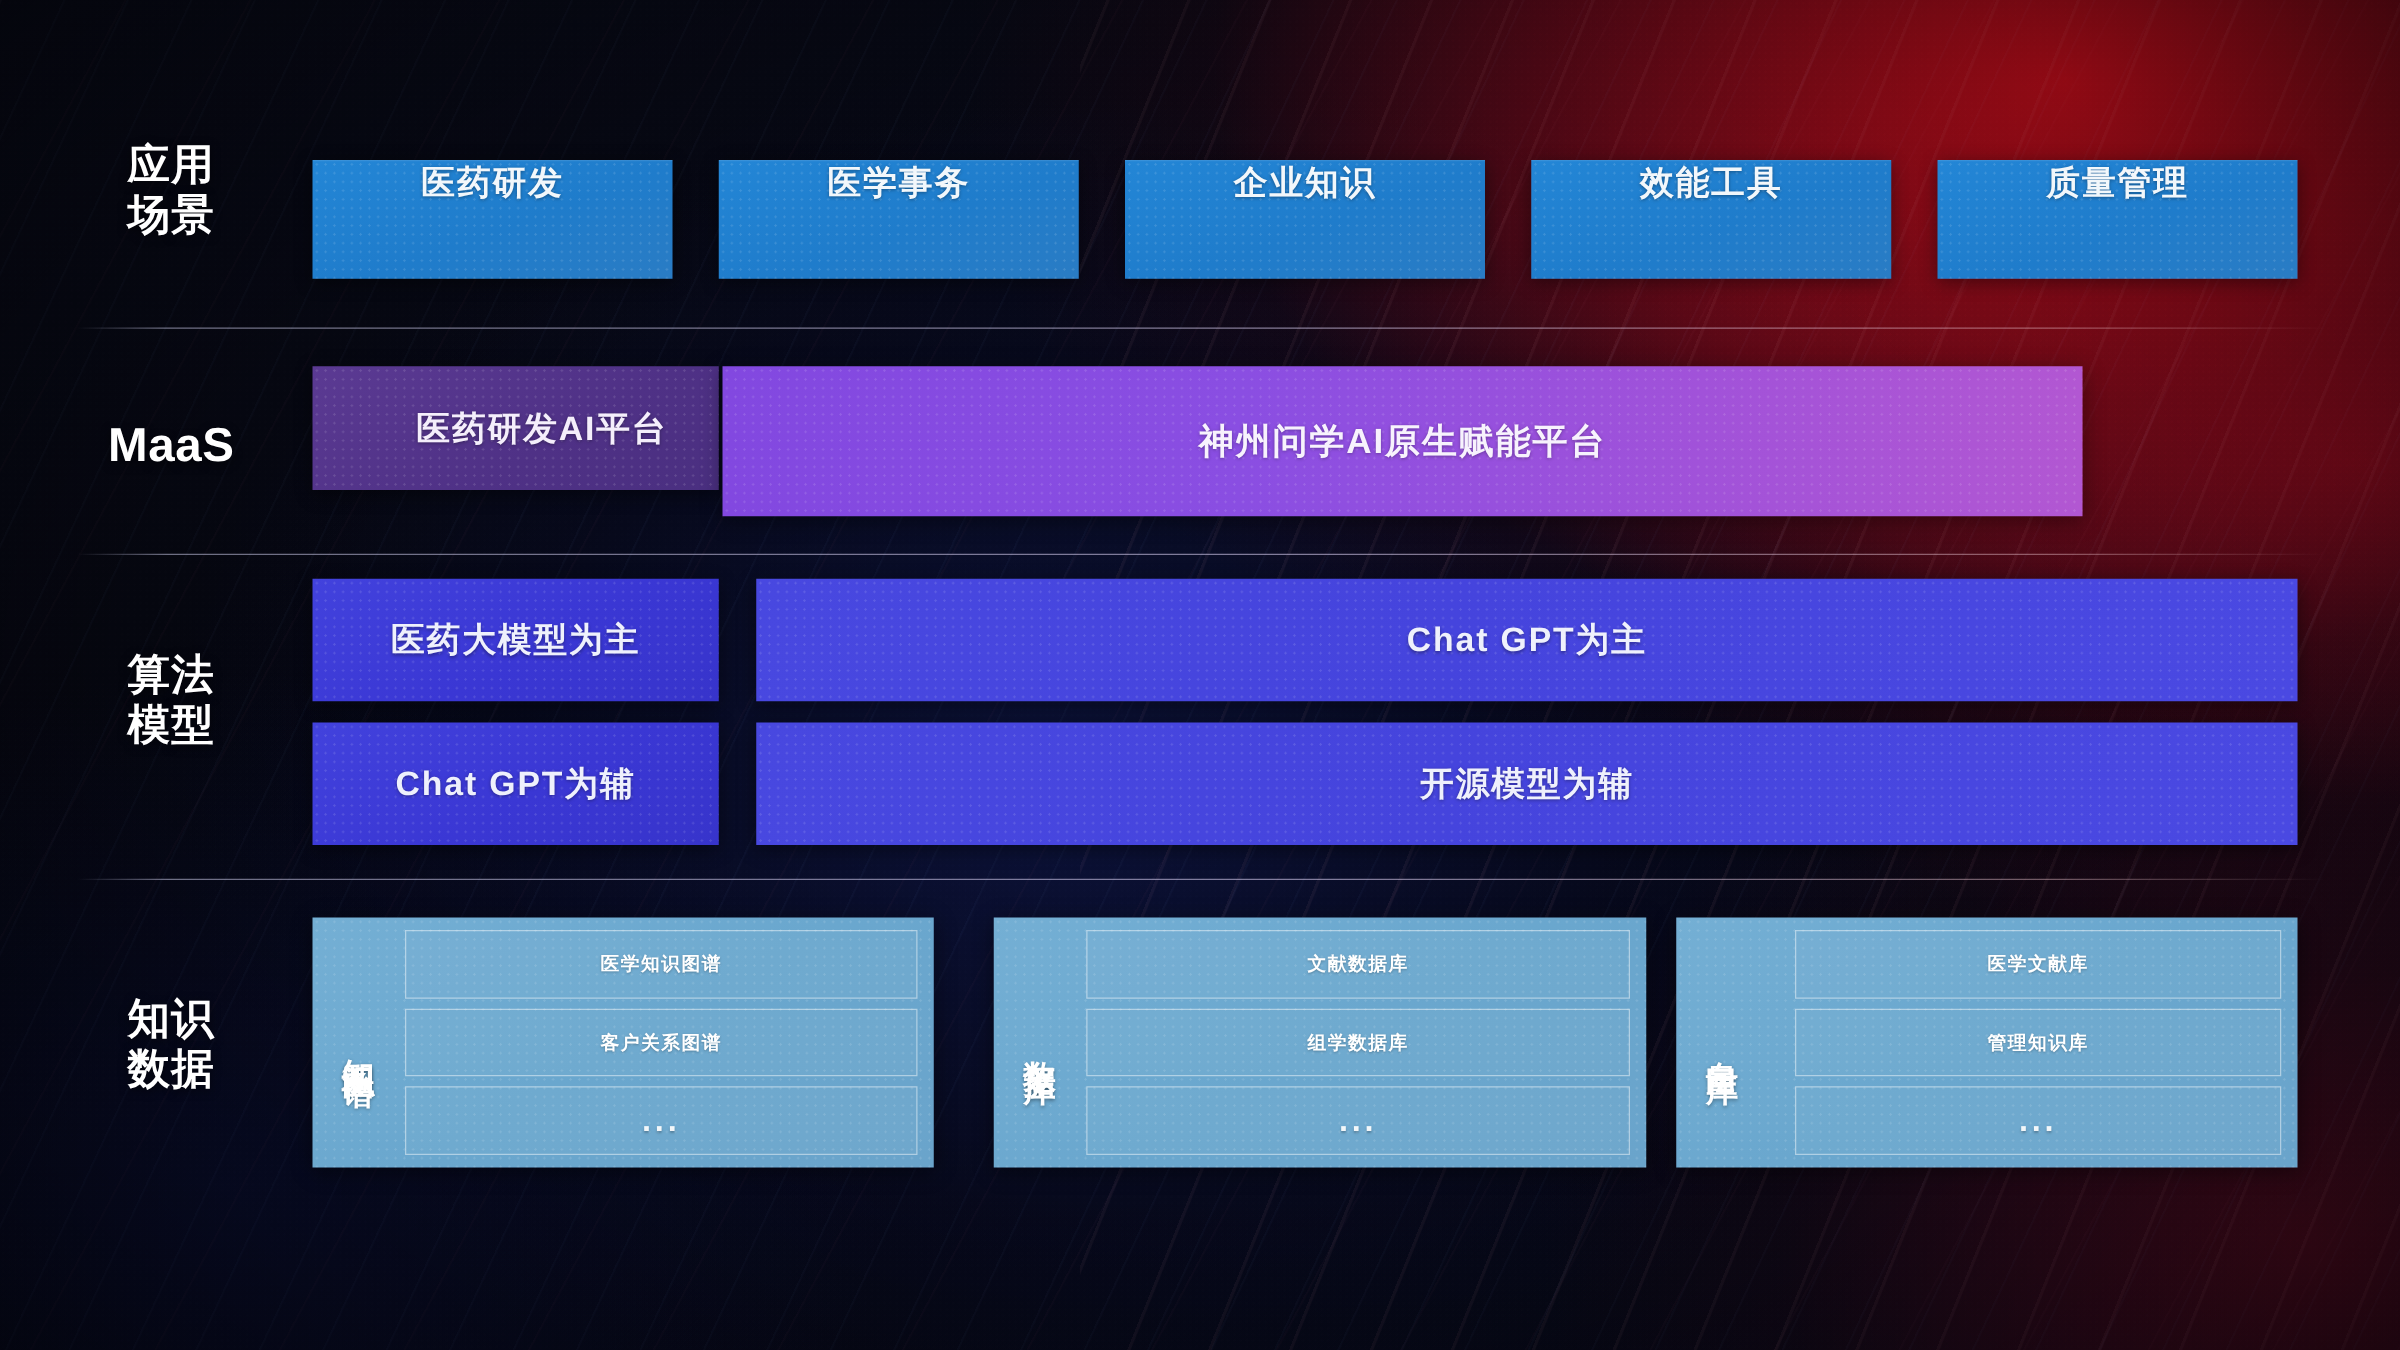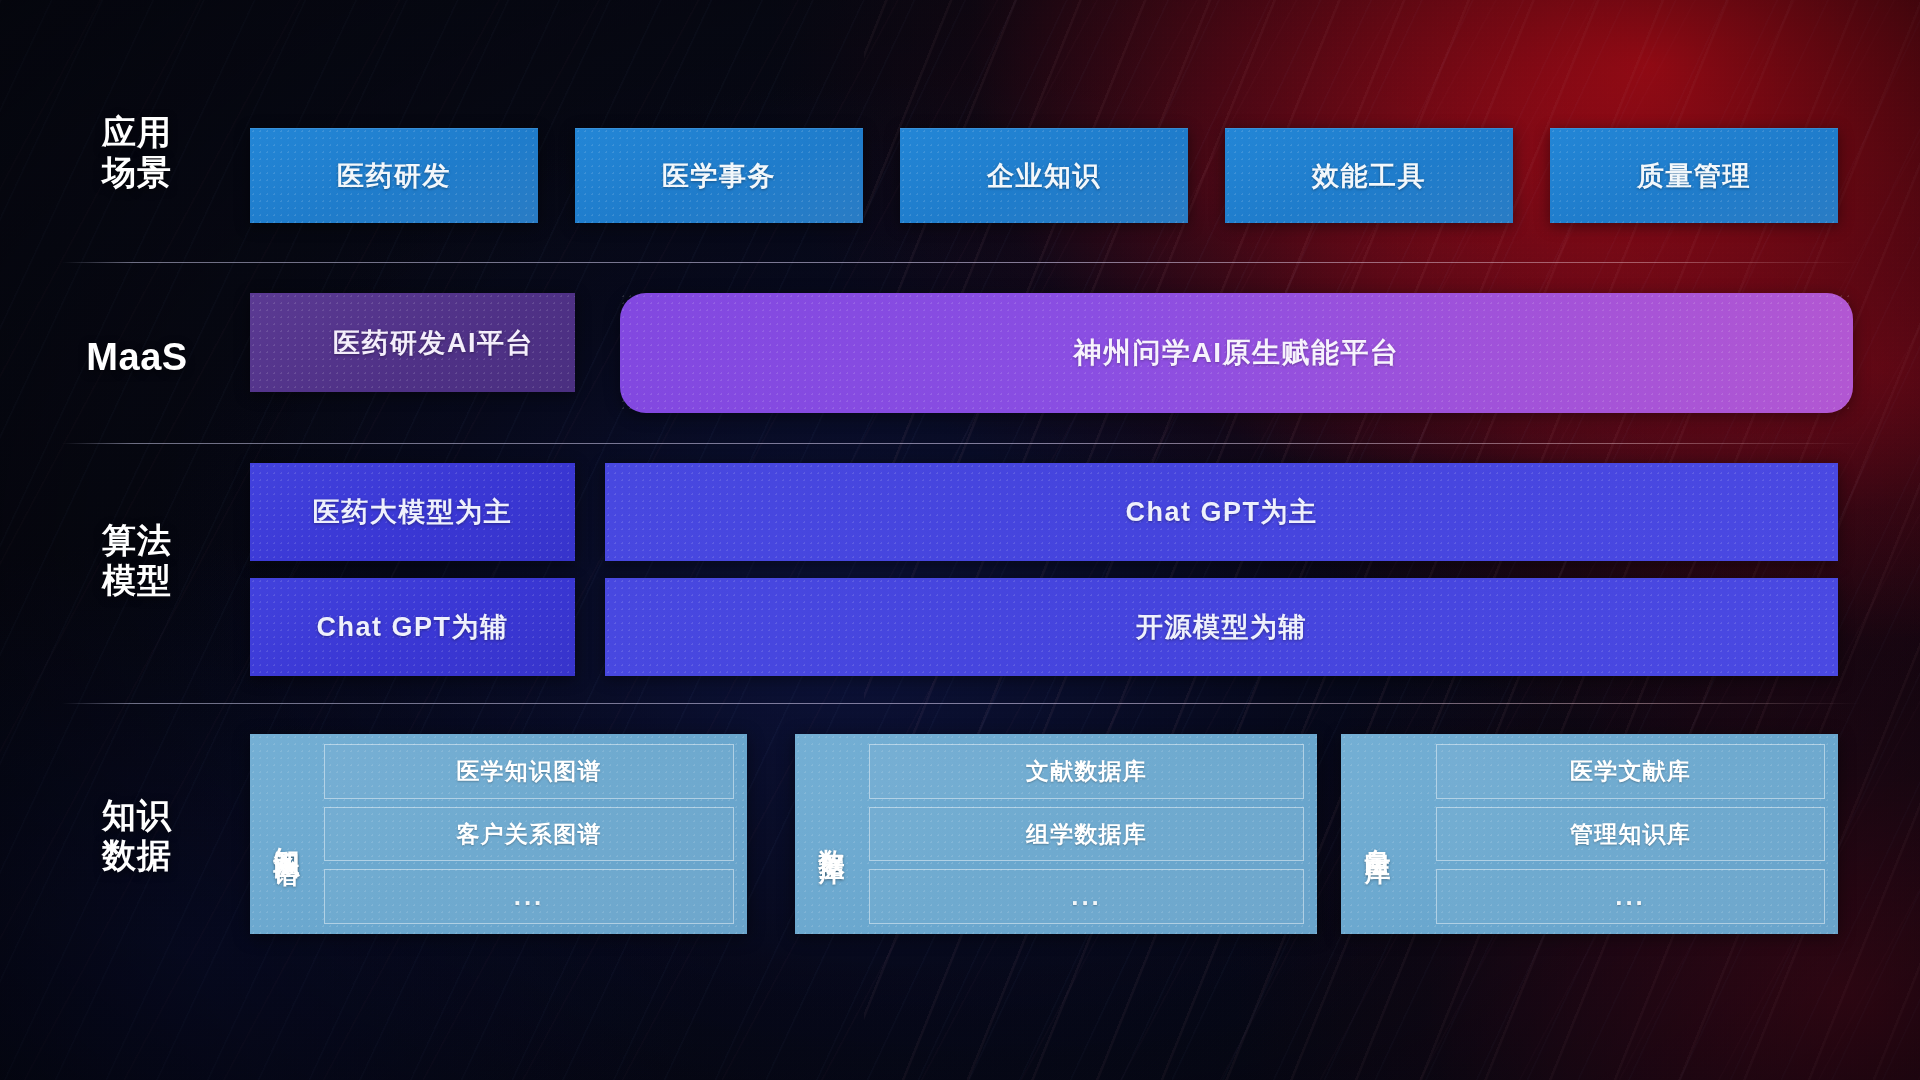--- a/index.html
+++ b/index.html
@@ -70,21 +70,21 @@
     left:62px;
     height:1px;
     width:1798px;
     background:linear-gradient(90deg, rgba(190,190,220,0.0) 0%, rgba(196,196,226,0.55) 4%, rgba(210,200,235,0.6) 55%, rgba(230,190,200,0.45) 88%, rgba(230,190,200,0.0) 100%);
   }
 
   
   .app-box {
     position:absolute;
     height:95px;
-    display:flex; align-items:center; justify-content:center;
+    display:flex; align-items:flex-start; justify-content:center;
     background:linear-gradient(160deg,#2386d6 0%,#1f7ccb 55%,#2a7cc4 100%);
     color:#f2f7fb;
     font-size:27px; font-weight:bold;
     letter-spacing:1.5px;
     box-shadow:0 3px 14px rgba(0,0,0,0.45), inset 0 1px 0 rgba(255,255,255,0.10);
     text-shadow:0 1px 3px rgba(0,0,0,0.35);
   }
   .dots { position:absolute; inset:0; opacity:0.22;
     background-image:radial-gradient(rgba(255,255,255,0.55) 1px, rgba(0,0,0,0) 1px);
     background-size:7px 7px; pointer-events:none; }
@@ -147,21 +147,21 @@
     writing-mode:vertical-rl; text-orientation:upright;
     letter-spacing:4px;
     text-shadow:0 1px 3px rgba(0,0,0,0.30);
     flex:none;
   }
   .kn-items { flex:1; display:flex; flex-direction:column; justify-content:space-between; gap:8px; }
   .kn-item {
     flex:1;
     display:flex; align-items:center; justify-content:center;
     border:1px solid rgba(255,255,255,0.45);
-    color:#ffffff; font-size:23px; font-weight:bold; letter-spacing:1.2px;
+    color:#ffffff; font-size:15px; font-weight:bold; letter-spacing:1.2px;
     text-shadow:0 1px 2px rgba(0,0,0,0.25);
     background:rgba(255,255,255,0.035);
   }
   .kn-item.ellipsis { font-size:26px; letter-spacing:3px; color:rgba(255,255,255,0.92); }
 </style>
 </head>
 <body>
 
 <div id="stage">
 
@@ -200,21 +200,21 @@
     </div>
 
     <div class="divider" style="top:262px;"></div>
 
     <div class="row-label latin" style="top:335px;">MaaS</div>
 
     <div class="maas-left" style="left:250px; width:325px; top:293px;">
       <div class="dots"></div>
       <span>医药研发AI平台</span>
     </div>
-    <div class="maas-right" style="left:620px; width:1233px; top:293px;border-radius:26px;">
+    <div class="maas-right" style="left:578px; width:1088px; top:293px;">
       <div class="dots"></div>
       <span>神州问学AI原生赋能平台</span>
     </div>
 
     <div class="divider" style="top:443px;"></div>
 
     <div class="row-label" style="top:520px;">
       <div>算法</div>
       <div>模型</div>
     </div>

